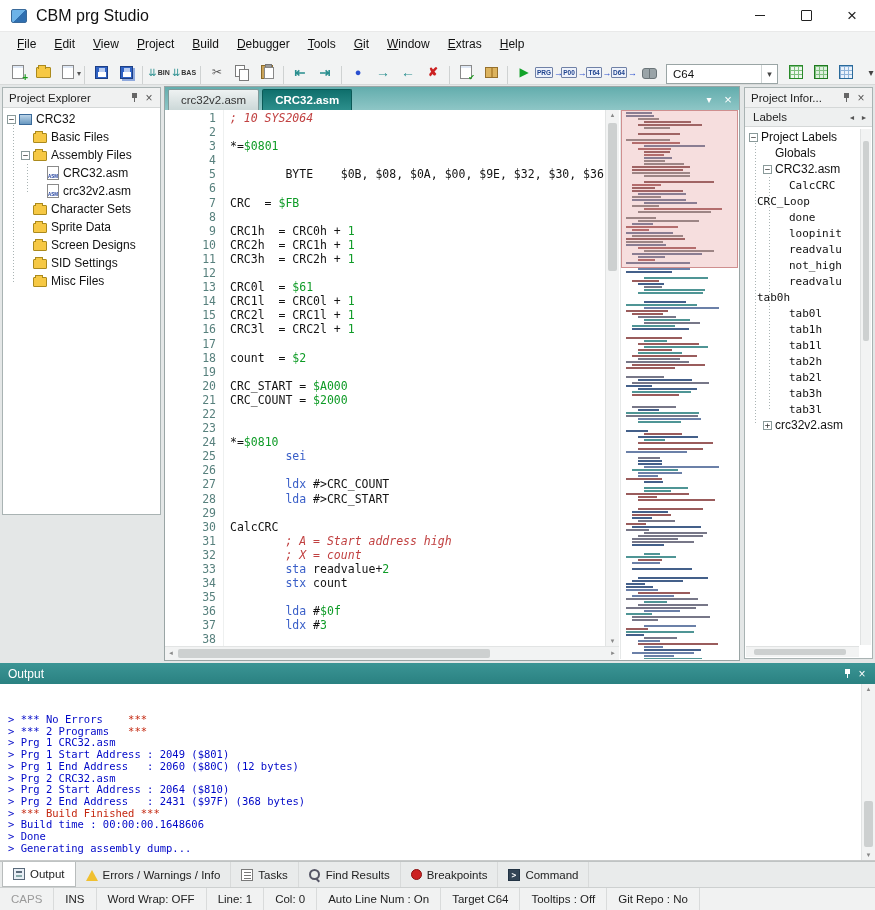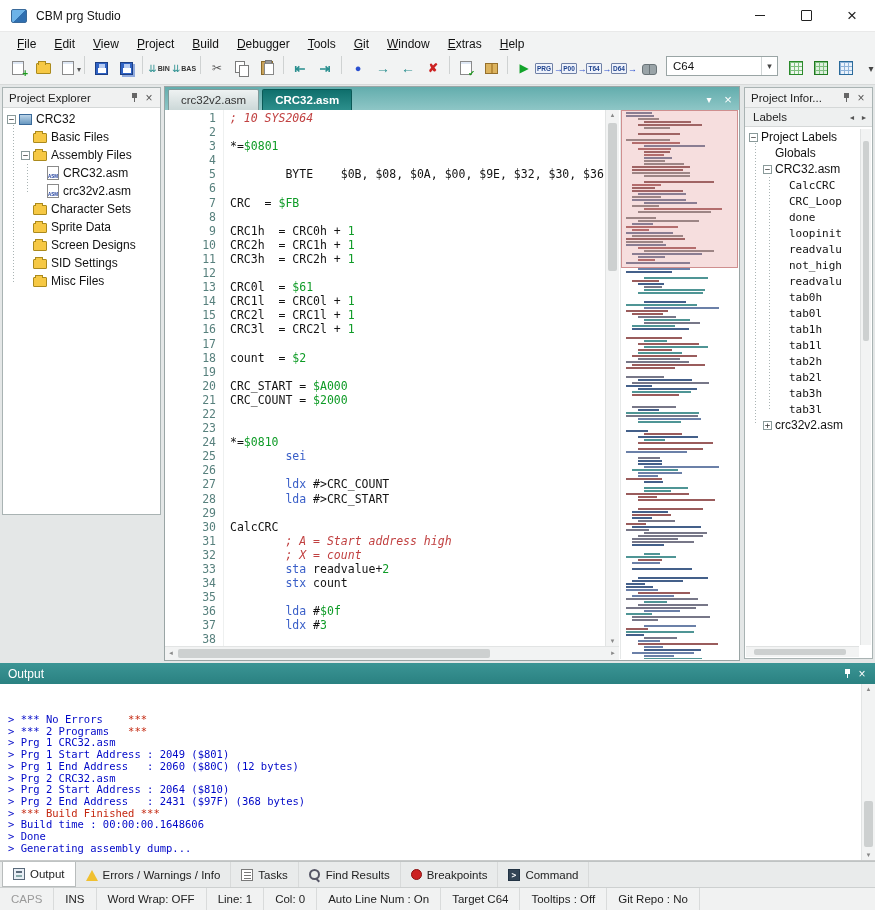--- a/index.html
+++ b/index.html
@@ -2,34 +2,34 @@
 <html><head>
 <meta charset="utf-8">
 <style>
 *{box-sizing:border-box;margin:0;padding:0}
 html,body{width:875px;height:910px}
 body{font-family:"Liberation Sans",sans-serif;background:#e4e7e7;position:relative;overflow:hidden;font-size:12px;color:#222;outline:1px solid #aab2b8}
 
 
 .titlebar{position:absolute;top:0;left:0;right:0;height:32px;background:#fff;display:flex;align-items:center;border-bottom:1px solid #e9e9e9}
 .app-icon{width:16px;height:14px;margin-left:11px;border:1px solid #3a6a9a;background:linear-gradient(135deg,#6db3e8 50%,#2f6fb0 50%);border-radius:2px;flex:none}
-.title-txt{margin-left:9px;font-size:12px;color:#111}
+.title-txt{margin-left:9px;font-size:16px;color:#111}
 .win-controls{margin-left:auto;display:flex;height:100%}
 .wc{width:46px;height:100%;display:flex;align-items:center;justify-content:center}
 .wc-min::before{content:'';width:10px;height:1px;background:#222}
 .wc-max::before{content:'';width:9px;height:9px;border:1px solid #222;border-radius:1px}
 .wc-close::before{content:'×';font-size:17px;line-height:1;color:#222}
 
 
 .menubar{position:absolute;top:32px;left:0;right:0;height:24px;background:#f2f3f3;display:flex;align-items:center;padding-left:8px}
 .menu-item{padding:3px 9px;font-size:12px;color:#111}
 .menu-item u{text-decoration:underline}
 
 
-.toolbar{position:absolute;top:56px;left:0;right:0;height:29px;background:#f2f3f3;border-bottom:1px solid #d8dada;display:flex;align-items:flex-start;padding:0 8px 0 6px;gap:1px}
+.toolbar{position:absolute;top:56px;left:0;right:0;height:29px;background:#f2f3f3;border-bottom:1px solid #d8dada;display:flex;align-items:flex-end;padding:0 8px 0 6px;gap:1px}
 .tsep{width:1px;height:18px;background:#cfd2d2;margin:0 3px;flex:none}
 .tspacer{flex:1}
 .tbtn{width:24px;height:24px;display:flex;align-items:center;justify-content:center;flex:none;border-radius:3px}
 .ic{display:inline-flex;align-items:center;justify-content:center;position:relative}
 .ic-page-new,.ic-page-check,.ic-page-dd{width:12px;height:14px;background:#fff;border:1px solid #8a8a8a;box-shadow:inset 0 2px 0 #dfe8f5}
 .ic-page-new::after{content:'+';position:absolute;right:-5px;bottom:-5px;color:#1a9a1a;font-weight:bold;font-size:10px}
 .ic-page-dd::after{content:'▾';position:absolute;right:-8px;top:3px;font-size:8px;color:#555}
 .ic-page-check::after{content:'✔';position:absolute;right:-4px;bottom:-4px;color:#1a9a1a;font-size:8px}
 .ic-folder-open{width:15px;height:11px;background:#f6c844;border:1px solid #ab8a1d;border-radius:1px}
 .ic-folder-open::before{content:'';position:absolute;top:-3px;left:1px;width:6px;height:3px;background:#f6c844;border:1px solid #ab8a1d;border-bottom:none}
@@ -698,21 +698,21 @@
           <span class="tlabel">Globals</span>
         </div>
         <div class="trow" style="padding-left: 18px;">
           <span class="exp">−</span>
           <span class="tlabel">CRC32.asm</span>
         </div>
         <div class="trow" style="padding-left: 32px;">
           <span class="expsp"></span>
           <span class="tlabel mono">CalcCRC</span>
         </div>
-        <div class="trow" style="padding-left: 32px; text-align: center;">
+        <div class="trow" style=" text-align: center;">
           <span class="expsp"></span>
           <span class="tlabel mono">CRC_Loop</span>
         </div>
         <div class="trow" style="padding-left: 32px;">
           <span class="expsp"></span>
           <span class="tlabel mono">done</span>
         </div>
         <div class="trow" style="padding-left: 32px;">
           <span class="expsp"></span>
           <span class="tlabel mono">loopinit</span>
@@ -722,21 +722,21 @@
           <span class="tlabel mono">readvalu</span>
         </div>
         <div class="trow" style="padding-left: 32px;">
           <span class="expsp"></span>
           <span class="tlabel mono">not_high</span>
         </div>
         <div class="trow" style="padding-left: 32px;">
           <span class="expsp"></span>
           <span class="tlabel mono">readvalu</span>
         </div>
-        <div class="trow" style="padding-left: 32px;">
+        <div class="trow" style="">
           <span class="expsp"></span>
           <span class="tlabel mono">tab0h</span>
         </div>
         <div class="trow" style="padding-left: 32px;">
           <span class="expsp"></span>
           <span class="tlabel mono">tab0l</span>
         </div>
         <div class="trow" style="padding-left: 32px;">
           <span class="expsp"></span>
           <span class="tlabel mono">tab1h</span>

